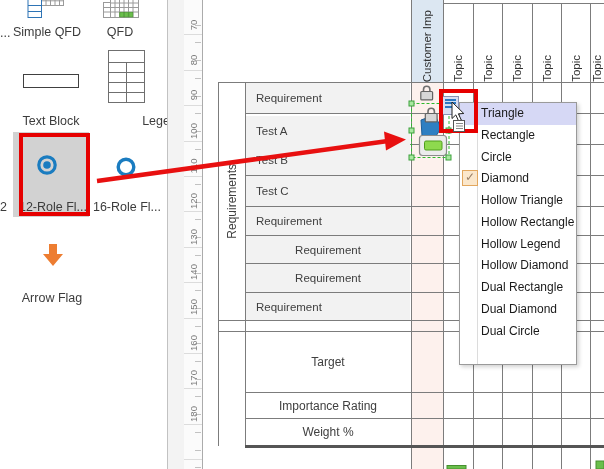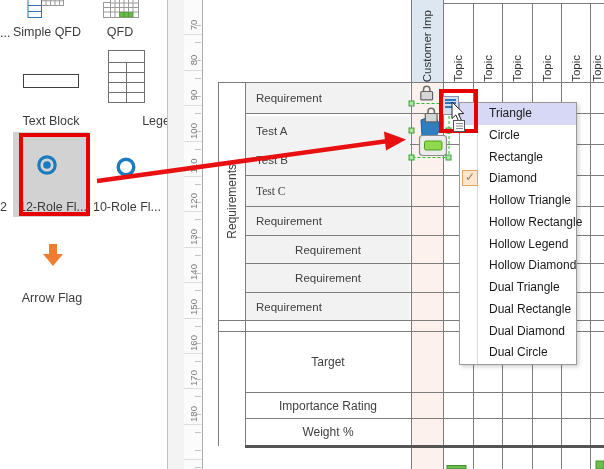--- a/index.html
+++ b/index.html
@@ -40,21 +40,21 @@
   .rowcell{position:absolute;left:246px;width:164px;background:#f2f2f2;color:#404040;
      font-size:11.5px;display:flex;align-items:center;}
   .rowcell.left{padding-left:10px;box-sizing:border-box;}
   .rowcell.center{justify-content:center;}
   .fcell{position:absolute;left:246px;width:164px;color:#404040;font-size:12px;
      display:flex;align-items:center;justify-content:center;background:#fff;}
   
   #menu{position:absolute;left:459px;top:102px;width:118px;height:263px;background:#ffffff;
      border:1px solid #9a9a9a;box-sizing:border-box;z-index:30;box-shadow:2px 2px 4px rgba(0,0,0,.18);}
   #menu .gutter{position:absolute;left:17px;top:0;bottom:0;width:1px;background:#dcdcdc;}
-  .menu-item{position:relative;height:21.75px;line-height:21.75px;padding-left:29px;
+  .menu-item{position:relative;height:21.75px;line-height:21.75px;padding-left:21px;
      font-size:12px;color:#1a1a1a;white-space:nowrap;z-index:1;}
   .menu-item.highlight{background:#d6d8f5;}
   .menu-check{position:absolute;left:2px;top:2px;width:16px;height:16px;background:#fbe7cb;
      border:1px solid #e2a75e;box-sizing:border-box;display:flex;align-items:center;
      justify-content:center;font-size:12px;color:#9b8168;}
   
   #cell-button{position:absolute;left:442px;top:96px;width:17px;height:19px;background:#d9dff2;
      border:1px solid #8891b4;box-sizing:border-box;z-index:35;}
   #cell-button .stripes{position:absolute;left:2px;top:2px;width:11px;height:10px;
      background:repeating-linear-gradient(to bottom,#2b78c2 0,#2b78c2 2px,#cfe0f2 2px,#cfe0f2 3.5px);}
@@ -111,21 +111,21 @@
     <div id="sel-bg"></div>
     <svg class="abs" style="left:35px;top:153px;" width="24" height="24" viewBox="0 0 24 24">
       <circle cx="12" cy="12" r="8.2" fill="none" stroke="#1a7cc0" stroke-width="3.2"></circle>
       <circle cx="12" cy="12" r="3.8" fill="#1a7cc0"></circle>
     </svg>
     <div class="shape-label" style="left:16px;top:200px;width:74px;">12-Role Fl...</div>
 
     <svg class="abs" style="left:115px;top:156px;" width="22" height="22" viewBox="0 0 22 22">
       <circle cx="11" cy="11" r="7.8" fill="none" stroke="#1a7cc0" stroke-width="3.4"></circle>
     </svg>
-    <div class="shape-label" style="left:92px;top:200px;width:70px;">10-Role Fl...</div>
+    <div class="shape-label" style="left:92px;top:200px;width:70px;">16-Role Fl...</div>
 
     <svg class="abs" style="left:43px;top:244px;" width="20" height="23" viewBox="0 0 20 23">
       <polygon points="6,0 14,0 14,10 20,10 10,22 0,10 6,10" fill="#ed7d31"></polygon>
     </svg>
     <div class="shape-label" style="left:19px;top:291px;width:66px;">Arrow Flag</div>
   </div>
 
   <div id="panel-border"></div>
   <div id="scrollstrip"></div>
 
@@ -193,21 +193,21 @@
   <div class="hl" style="left:245px;top:392px;width:359px;"></div>
   <div class="hl" style="left:245px;top:418px;width:359px;"></div>
   <div class="thick" style="left:245px;top:445px;width:359px;"></div>
 
   <div id="req-group">
     <span class="vtext">Requirements</span>
   </div>
   <div class="rowcell left" style="top:83px;height:30px;">Requirement</div>
   <div class="rowcell left" style="top:116px;height:30px;">Test A</div>
   <div class="rowcell left" style="top:145px;height:30px;">Test B</div>
-  <div class="rowcell left" style="top:176px;height:30px;font-family:Liberation Serif, serif;">Test C</div>
+  <div class="rowcell left" style="top:176px;height:30px;">Test C</div>
   <div class="rowcell left" style="top:207px;height:28px;">Requirement</div>
   <div class="rowcell center" style="top:236px;height:27px;">Requirement</div>
   <div class="rowcell center" style="top:264px;height:28px;">Requirement</div>
   <div class="rowcell left" style="top:293px;height:27px;">Requirement</div>
 
   <div class="fcell" style="top:332px;height:59px;">Target</div>
   <div class="fcell" style="top:393px;height:25px;">Importance Rating</div>
   <div class="fcell" style="top:419px;height:26px;">Weight %</div>
 
   <svg class="overlay-svg" width="604" height="469" viewBox="0 0 604 469">
@@ -237,31 +237,30 @@
       </g>
     </g>
 
     <rect x="447" y="465.5" width="19" height="3.5" fill="#6abf4b" stroke="#468f30" stroke-width="1"></rect>
     <rect x="596" y="461" width="8" height="8" fill="#6abf4b" stroke="#468f30" stroke-width="1"></rect>
   </svg>
 
   <div id="menu">
     <div class="gutter"></div>
     <div class="menu-item highlight">Triangle</div>
+    <div class="menu-item">Rectangle</div>
     <div class="menu-item">Circle</div>
-    <div class="menu-item">Rectangle</div>
     <div class="menu-item">
       <span class="menu-check">✓</span>
       <span>Diamond</span>
     </div>
     <div class="menu-item">Hollow Triangle</div>
     <div class="menu-item">Hollow Rectangle</div>
     <div class="menu-item">Hollow Legend</div>
     <div class="menu-item">Hollow Diamond</div>
-    <div class="menu-item">Dual Triangle</div>
     <div class="menu-item">Dual Rectangle</div>
     <div class="menu-item">Dual Diamond</div>
     <div class="menu-item">Dual Circle</div>
   </div>
 
   <div id="cell-button">
     <div class="stripes"></div>
   </div>
   <div class="red-frame" style="left:19px;top:133px;width:71px;height:83px;"></div>
   <div class="red-frame" style="left:439px;top:89px;width:39px;height:44px;"></div>

